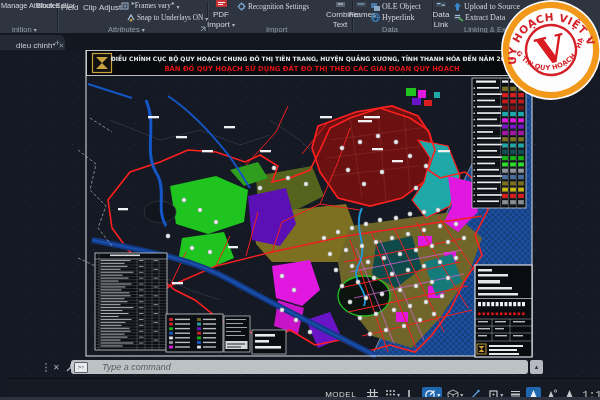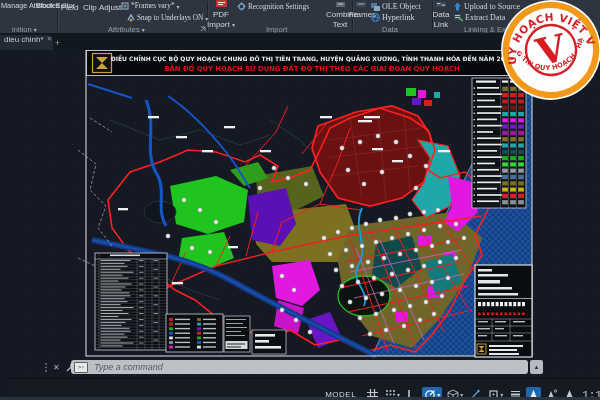--- a/index.html
+++ b/index.html
@@ -11,38 +11,38 @@
   .rb-div{position:absolute;top:2px;width:1px;height:29px;background:#1d232b;box-shadow:1px 0 0 #3a424d;}
   .rb-label{position:absolute;top:25px;font-size:7.5px;color:#949ca7;white-space:nowrap;}
   .rb-btn{position:absolute;white-space:nowrap;color:#d2d7dd;cursor:default;}
   .rb-col{text-align:center;line-height:10px;}
   .rb-row{display:flex;align-items:flex-end;gap:2px;font-family:Liberation Serif, serif;}
   .caret{font-size:6px;color:#aeb5bd;}
   .mini{display:inline-block;}
   
   .tabbar{position:absolute;left:0;top:33px;width:600px;height:17px;background:#12181f;z-index:10;}
   .dwg-tab{position:absolute;left:0;top:2px;width:49px;height:15px;background:#232a35;
-    border-radius:0 6px 0 0;color:#c8cdd4;font-size:8px;display:flex;align-items:flex-start;
-    padding-left:4px;gap:3px;}
+    border-radius:0 6px 0 0;color:#c8cdd4;font-size:8px;display:flex;align-items:flex-end;
+    padding-left:16px;gap:3px;}
   .tab-close{color:#8a9199;font-size:7px;}
   .tab-plus{position:absolute;left:52px;top:5px;width:11px;height:10px;color:#9aa1a9;
     font-size:9px;line-height:10px;text-align:center;}
   
   .canvas{position:absolute;left:0;top:50px;width:600px;height:328px;background:#141923;
     background-image:radial-gradient(#273040 .7px, transparent .8px);background-size:21px 21px;
     overflow:hidden;z-index:1;margin-left:20px;}
   .canvas svg{position:absolute;left:0;top:-50px;}
   
   .cmdicons{position:absolute;left:44px;top:361px;height:13px;display:flex;align-items:center;
     gap:5px;z-index:40;color:#aeb4bb;}
   .cmdbar{position:absolute;left:71px;top:360px;width:457px;height:14px;background:rgba(203,207,212,.92);
     border-radius:3px;z-index:40;display:flex;align-items:center;color:#4a4f56;}
   .cmd-ico{width:12px;height:9px;border:1px solid #5a6066;border-radius:1px;margin-left:3px;
     font-size:6px;line-height:8px;text-align:center;color:#3a3f45;background:#e8eaec;}
-  .cmd-text{font-style:italic;font-size:9px;margin-left:6px;color:#585d64;}
+  .cmd-text{font-style:italic;font-size:9px;margin-left:14px;color:#585d64;}
   .cmd-dots{flex:1;background-image:radial-gradient(#8e959c 1px, transparent 1.2px);
     background-size:40px 6px;background-position:20px 2px;height:6px;margin:0 10px;opacity:.55;}
   .cmd-up{position:absolute;left:530px;top:360px;width:13px;height:14px;background:#b6bac0;
     border-radius:2px;color:#2e3238;font-size:7px;text-align:center;line-height:14px;z-index:40;}
   
   .statusbar{position:absolute;left:8px;top:378px;width:600px;height:32px;background:#161b23;
     border-top:1px solid #0a0e14;z-index:20;display:flex;align-items:center;
     justify-content:flex-end;gap:3px;box-sizing:border-box;}
   .bottomstrip{position:absolute;left:0;top:397px;width:600px;height:3px;background:#2b323d;z-index:20;}
   .st{height:15px;display:flex;align-items:center;gap:1px;padding:0 2px;border-radius:2px;color:#c2c8ce;}

